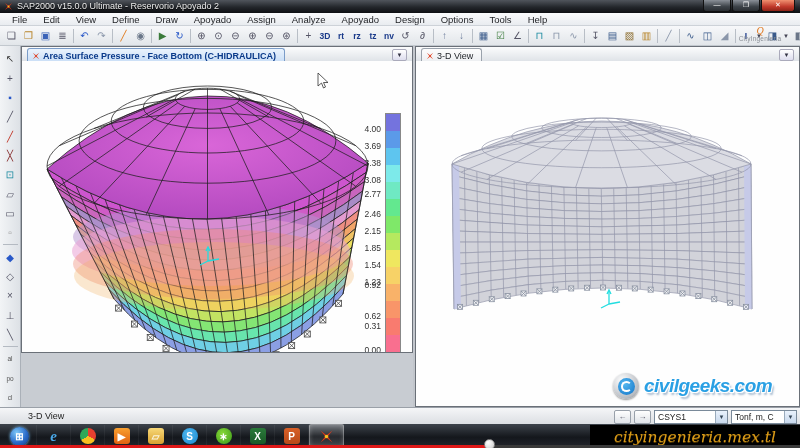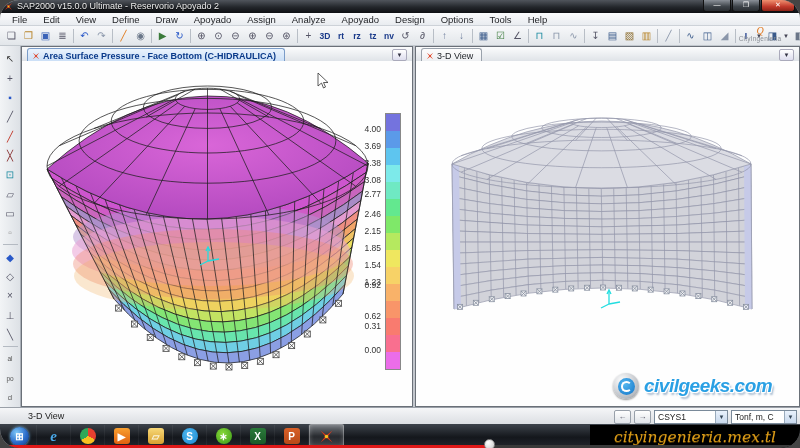--- a/index.html
+++ b/index.html
@@ -1,17 +1,17 @@
 <!DOCTYPE html>
 <html><head>
 <meta charset="utf-8">
 <style>
   html,body{margin:0;padding:0;background:#444;}
   .screen{position:relative;width:800px;height:448px;background:#c8ccd2;overflow:hidden;
-    font-family:"Liberation Sans",sans-serif;border-radius:19px;-webkit-font-smoothing:antialiased;}
+    font-family:"Liberation Sans",sans-serif;-webkit-font-smoothing:antialiased;}
   
   .titlebar{position:absolute;left:0;top:0;width:800px;height:13px;
     background:linear-gradient(#50555c,#23262b 55%,#0e1013);display:flex;align-items:center;z-index:30;}
   .titlebar .sapic{margin:0 4px 0 4px;}
   .title-text{color:#ececec;font-size:9px;line-height:13px;text-shadow:0 1px 1px #000;white-space:nowrap;}
   .winbtns{position:absolute;right:5px;top:0;display:flex;}
   .wbtn{width:26px;height:11px;margin-left:1px;border:1px solid #111;border-top:none;
     border-radius:0 0 3px 3px;background:linear-gradient(#8a9098,#3c4248 60%,#2a2e33);
     color:#fff;font-size:7px;line-height:10px;text-align:center;}
   .wbtn.close{width:32px;background:linear-gradient(#f09070,#c0392b 60%,#8e2417);}
@@ -32,21 +32,21 @@
   .cityw .q{display:block;color:#e07820;font-size:10px;font-style:italic;font-family:"Liberation Serif",serif;}
   .cityw .t{display:block;color:#8a8f96;font-size:6.5px;letter-spacing:.2px;}
   
   .vtoolbar{position:absolute;left:0;top:46px;width:21px;height:361px;background:linear-gradient(90deg,#f2f4f6,#dde1e6);
     border-right:1px solid #aab0b8;box-sizing:border-box;display:flex;flex-direction:column;align-items:center;padding-top:3px;z-index:5;}
   .vti{width:17px;height:18px;display:flex;align-items:center;justify-content:center;font-size:10px;color:#4a5058;border:1px solid transparent;border-radius:2px;}
   .vti.small{font-size:6.5px;color:#555;}
   .vsep{width:15px;height:1px;background:#b4bac2;margin:2px 0;}
   
   .pane{position:absolute;top:46px;background:#fff;border:1px solid #6a7078;box-sizing:border-box;}
-  .pane.left{left:21px;width:392px;height:361px;}
+  .pane.left{left:21px;width:392px;height:307px;}
   .pane.right{left:415px;width:385px;height:361px;}
   .tabstrip{position:absolute;left:0;top:0;right:0;height:14px;background:linear-gradient(#fbfcfd,#dfe3e8);
     border-bottom:1px solid #9aa2ac;}
   .tab{position:absolute;left:5px;top:1px;height:13px;display:flex;align-items:center;gap:3px;
     padding:0 8px 0 4px;border:1px solid #7a9cc8;border-bottom:none;border-radius:3px 3px 0 0;
     background:linear-gradient(#eaf3fd,#c9def6);}
   .tab .lbl{font-size:9px;font-weight:bold;color:#0a3a8a;white-space:nowrap;}
   .tab.plain{border-color:#9aa2ac;background:linear-gradient(#fdfdfd,#eceef1);}
   .tab.plain .lbl{color:#23262b;font-weight:normal;}
   .strip-dd{position:absolute;right:5px;top:2px;width:13px;height:10px;font-size:6px;color:#334;

